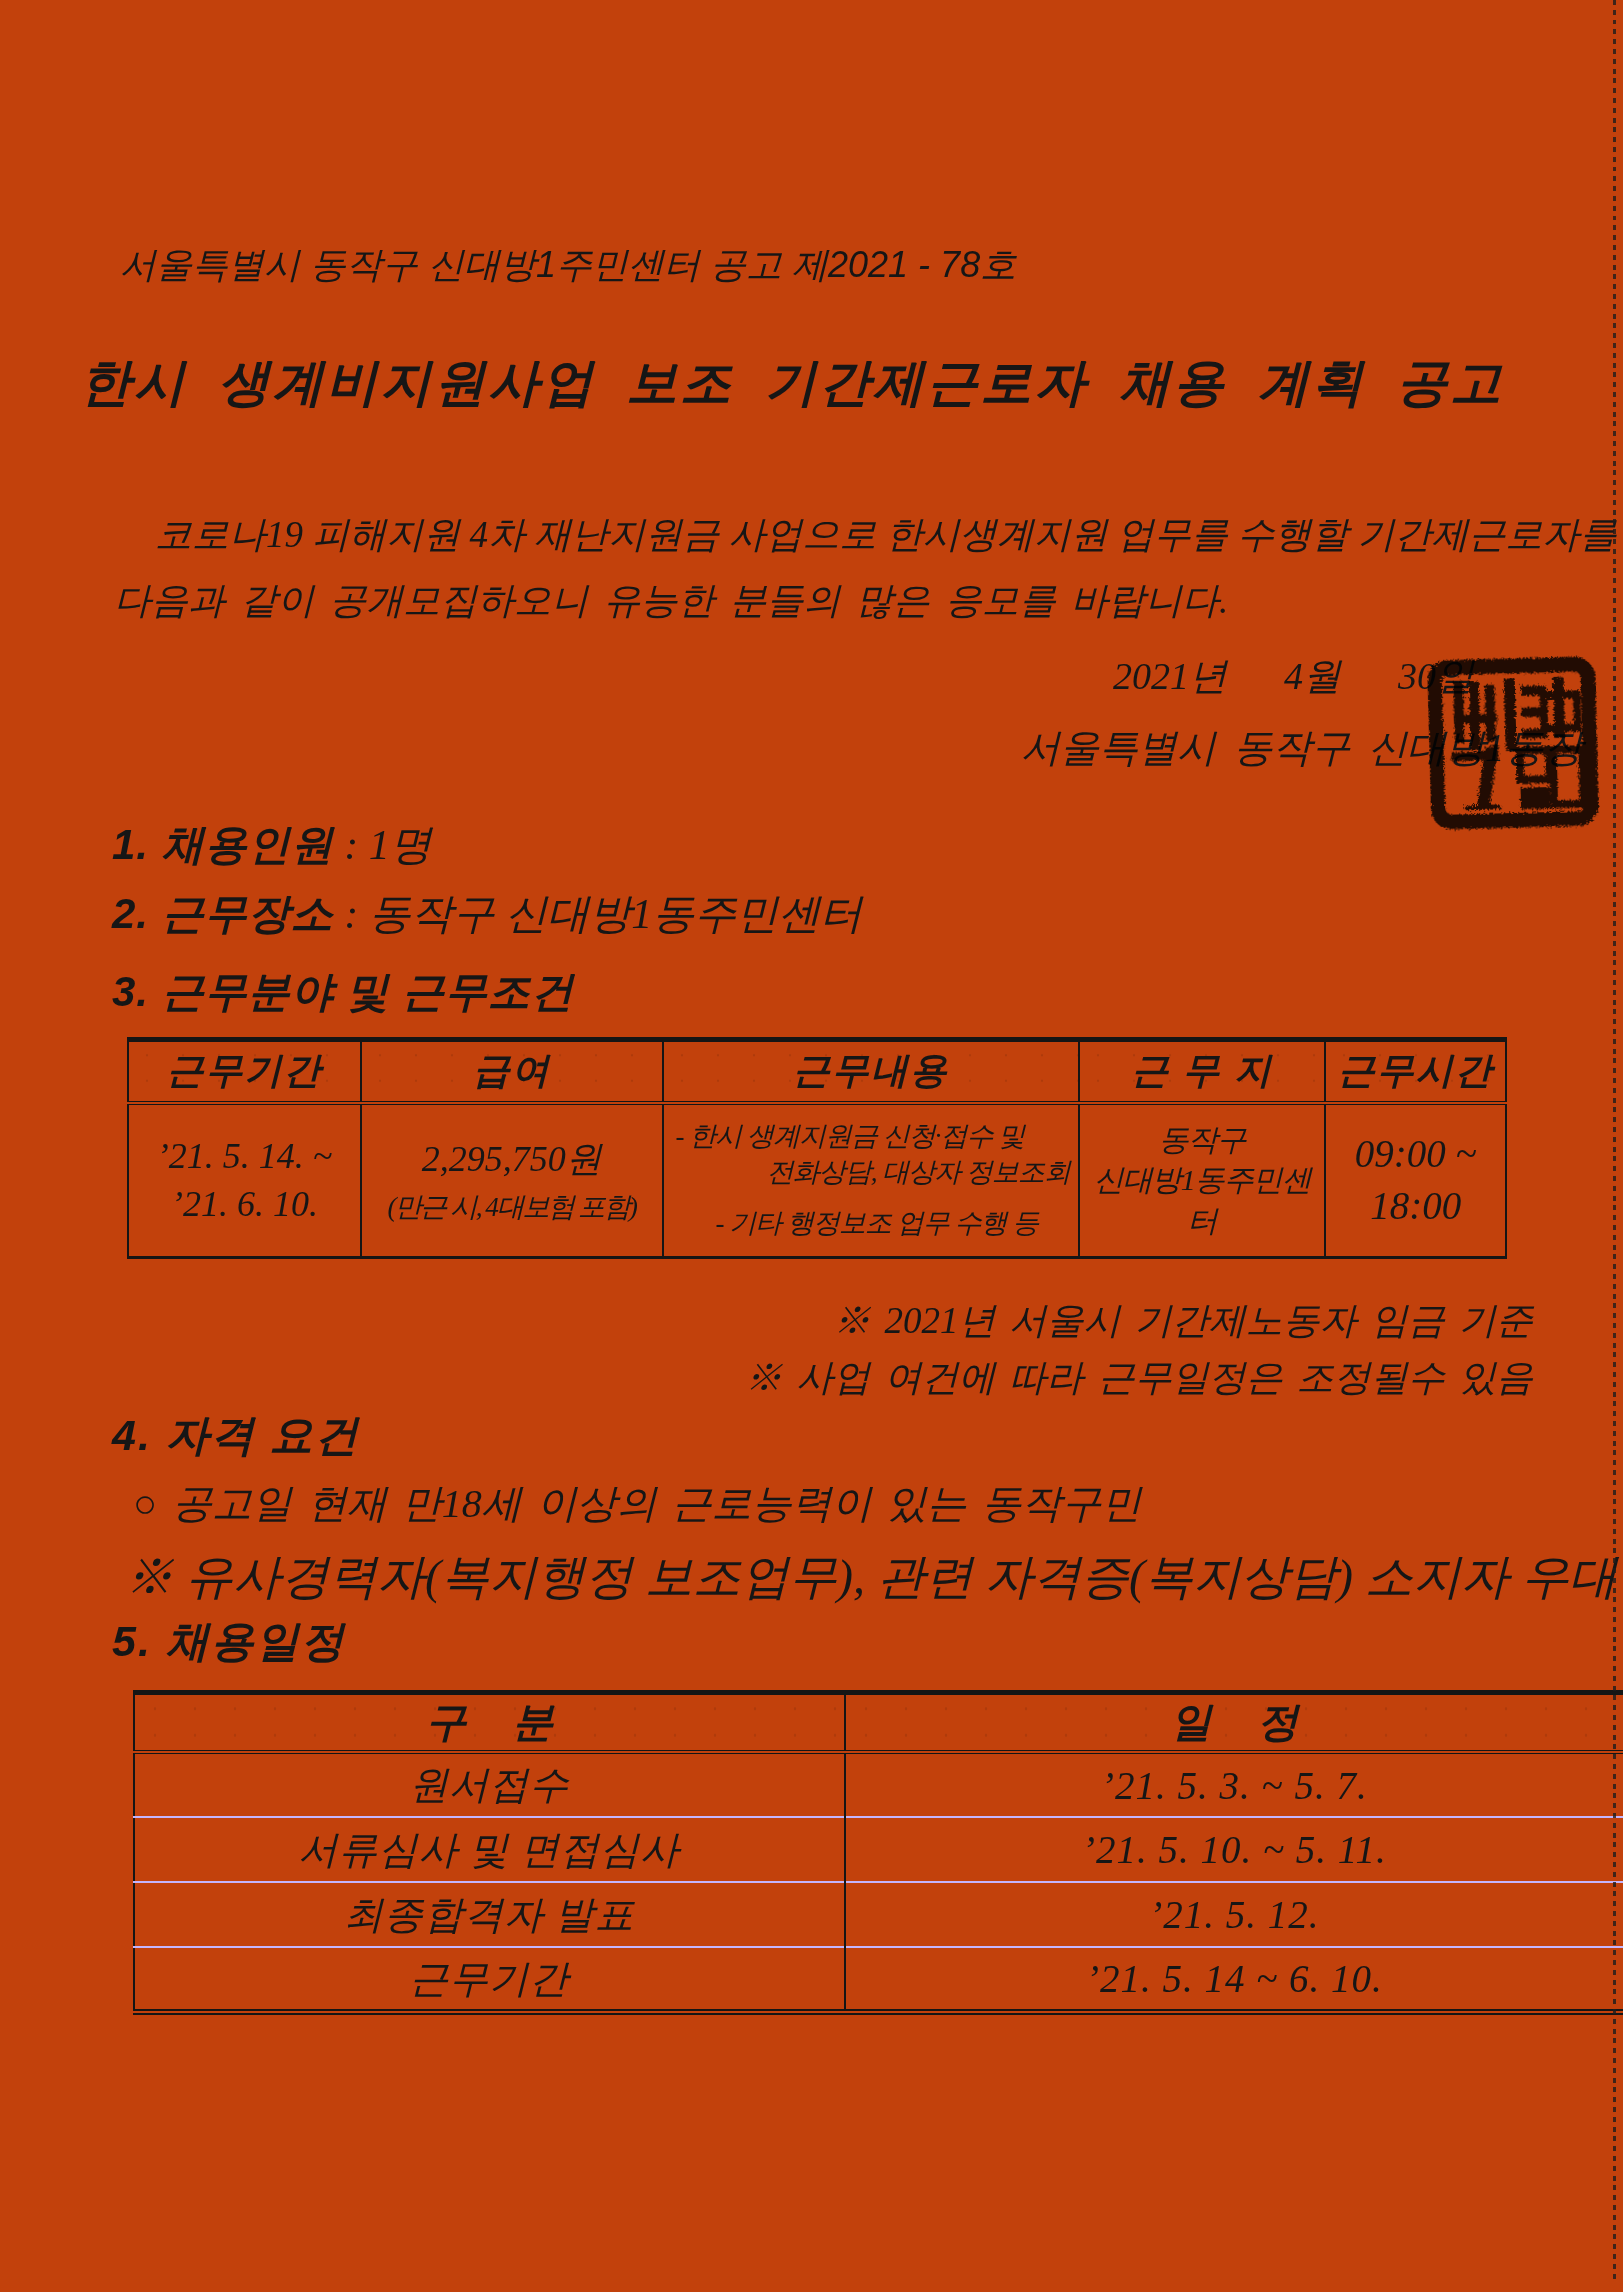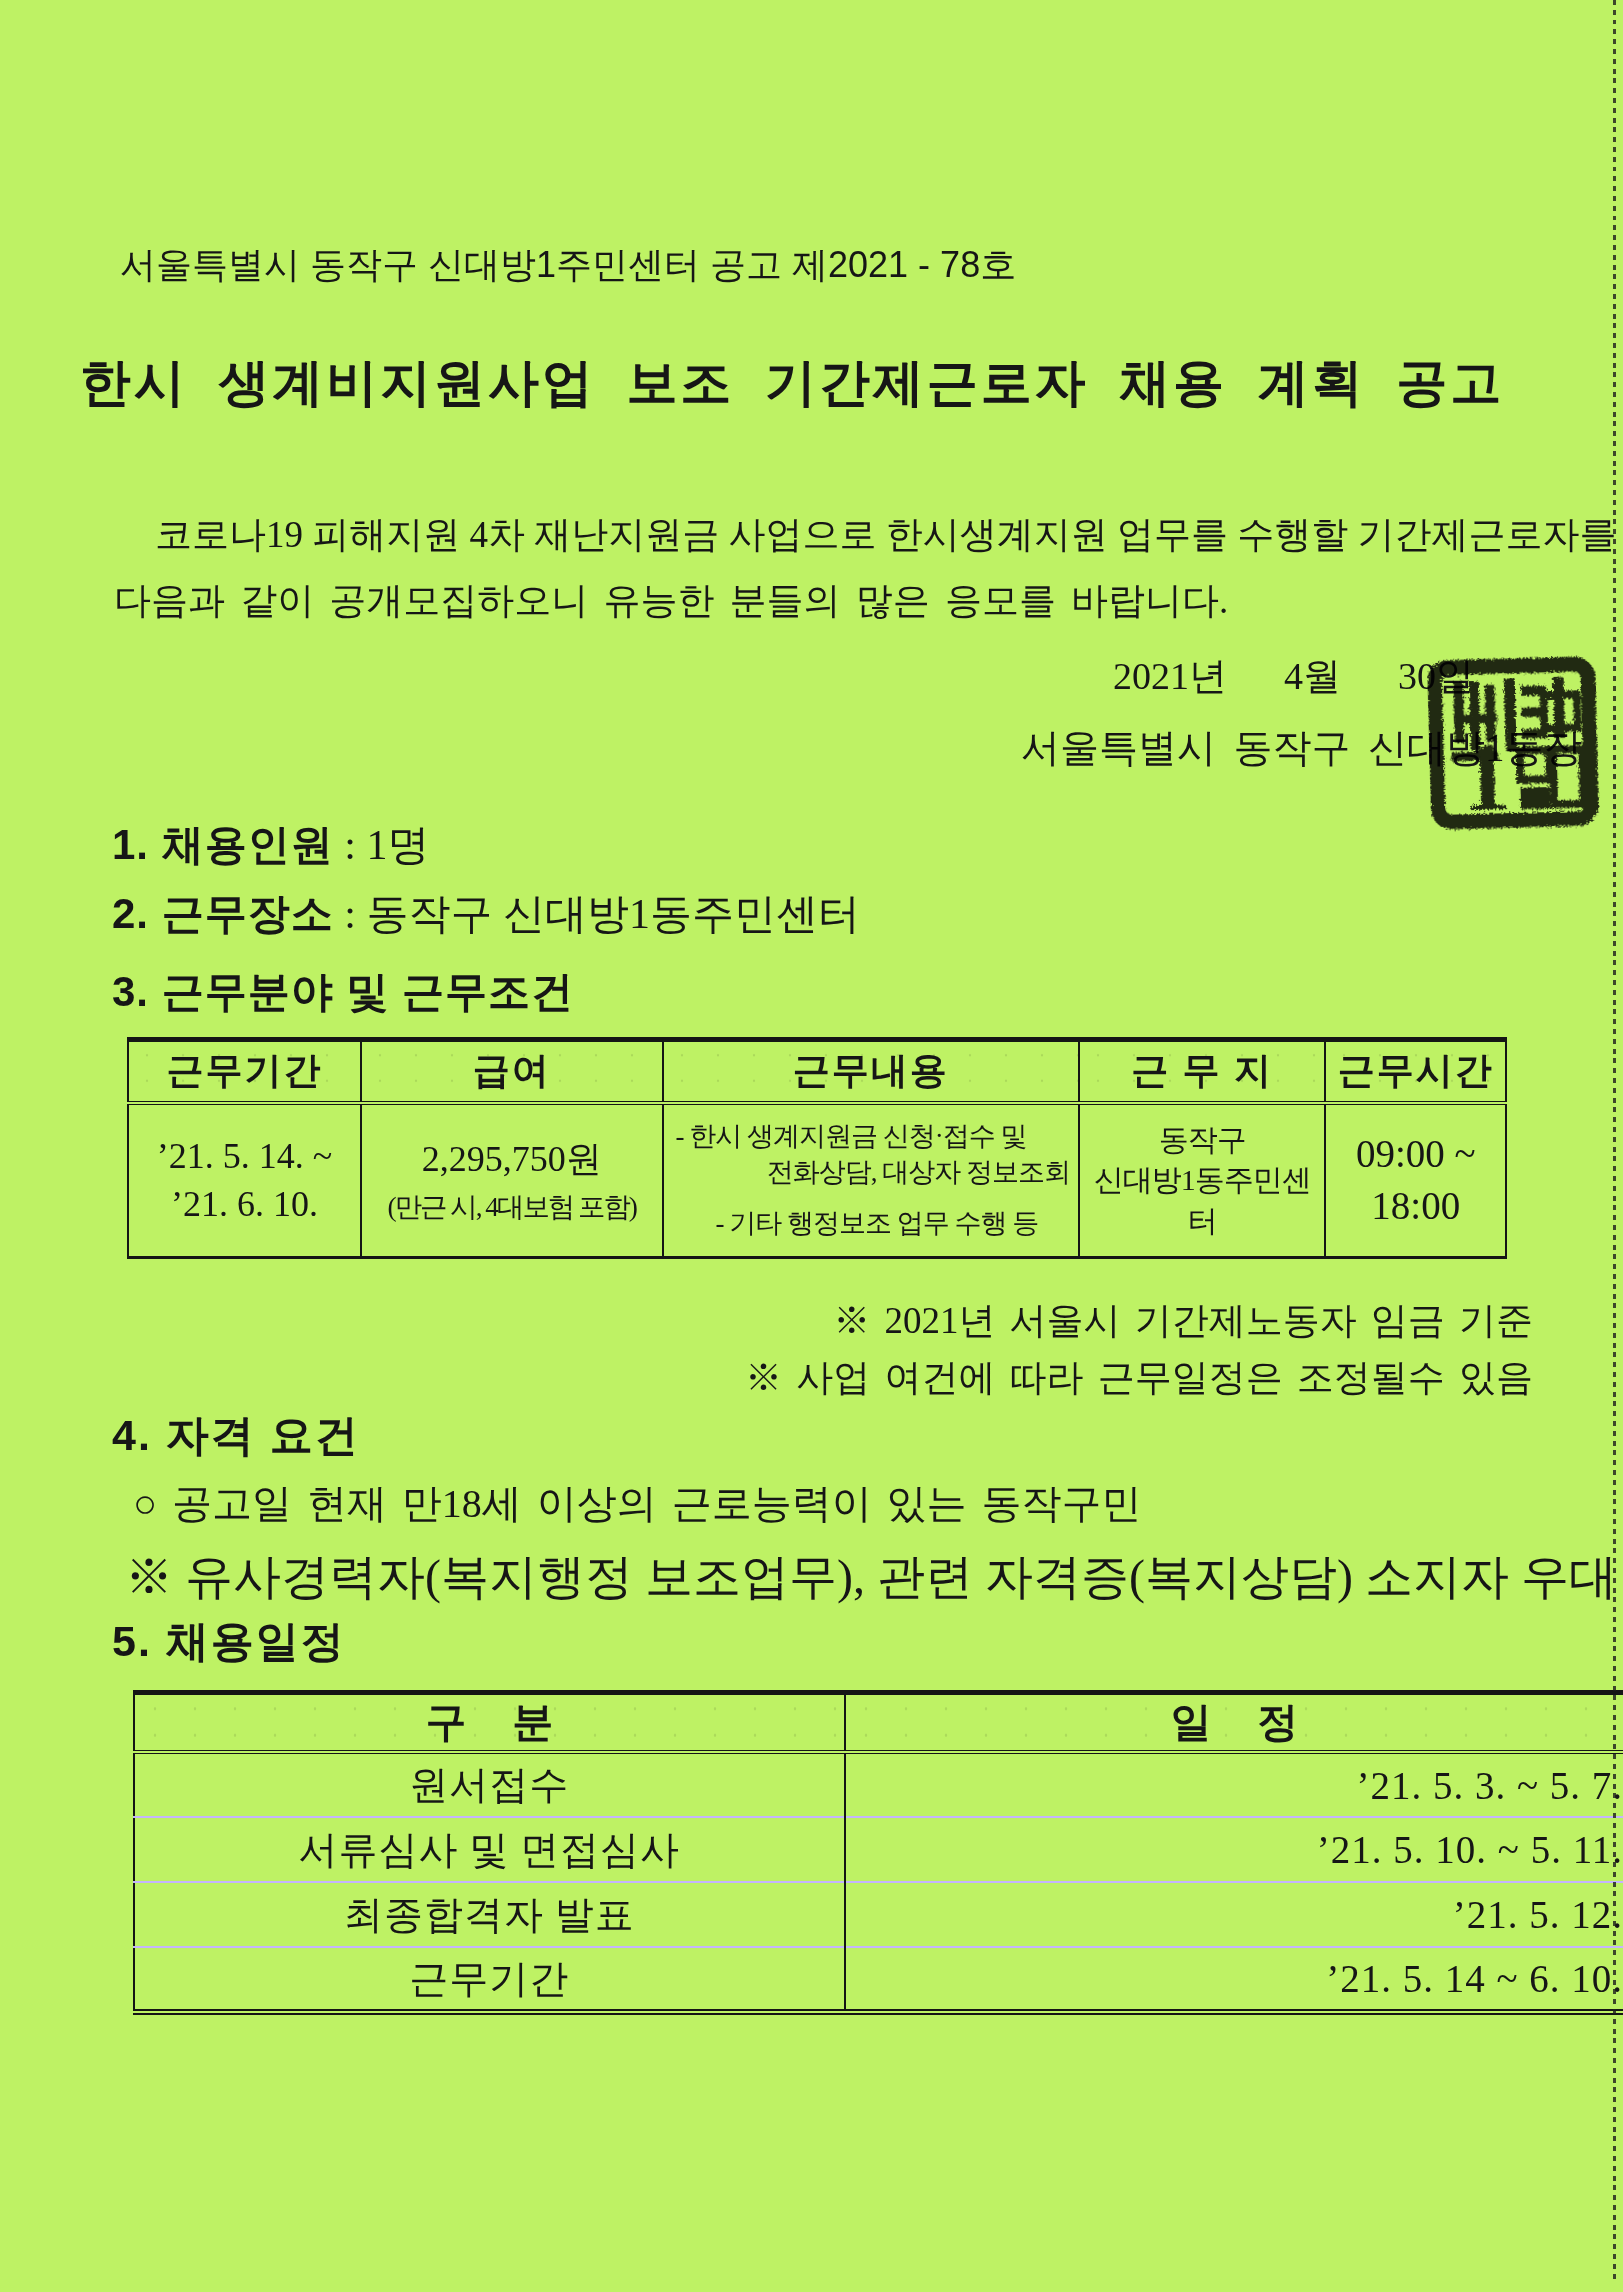--- a/index.html
+++ b/index.html
@@ -1,22 +1,23 @@
 <!DOCTYPE html>
 <html lang="ko"><head>
 <meta charset="utf-8">
 <style>
   * { margin: 0; padding: 0; box-sizing: border-box; }
   html, body { background: #ffffff; }
   body { width: 1623px; height: 2293px; position: relative; overflow: hidden; }
   .page {
     position: absolute; inset: 0;
-    background: #bef264;
+    background: #c2410c;
     color: #161616;
     font-family: "Liberation Serif", serif;
+    font-style: italic;
   }
   .abs { position: absolute; white-space: nowrap; }
   .pre { white-space: pre; }
 
   .doc-number {
     left: 120px; top: 241px;
     font-family: "Liberation Sans", sans-serif;
     font-weight: 500; font-size: 36px; letter-spacing: 0px;
   }
   .title {
@@ -116,21 +117,21 @@
     background-size: 40px 26.5px;
   }
   .schedule-table th, .schedule-table td { border-left: 2px solid #151515; vertical-align: middle; }
   .schedule-table th:first-child, .schedule-table td:first-child { border-left: none; }
   .schedule-table td {
     height: 65px; font-size: 39px;
     border-top: 2px solid #c4b5fd;
     margin-left: 47px;
   }
   .schedule-table td.cat { text-align: center; letter-spacing: 1px; }
-  .schedule-table td.sch { text-align: right; letter-spacing: 1px; }
+  .schedule-table td.sch { text-align: center; letter-spacing: 1px; }
 
   .scan-edge-line {
     position: absolute; left: 1613px; top: 0; width: 2.9px; height: 2279px;
     background-image: repeating-linear-gradient(to bottom, #1c1c1c 0 4.9px, transparent 4.9px 9.8px);
     opacity: 0.8;
   }
 </style>
 </head>
 <body>
 

